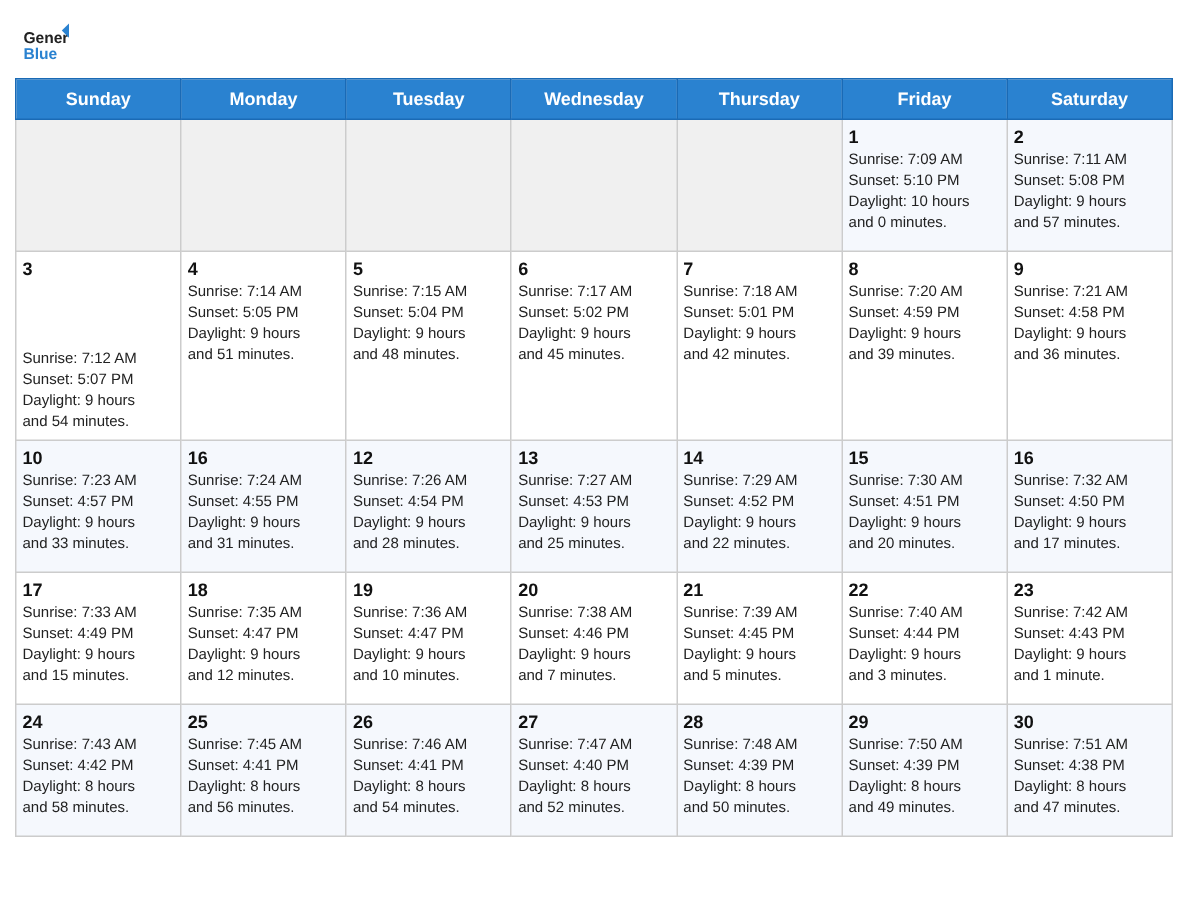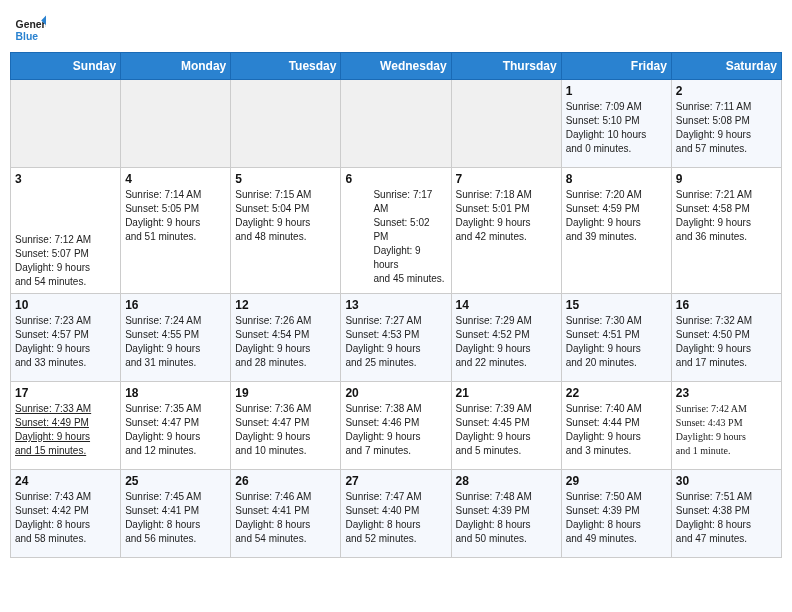--- a/index.html
+++ b/index.html
@@ -45,21 +45,21 @@
       width: 100%;
       border-collapse: collapse;
       table-layout: fixed;
     }
     thead tr th {
       background: #2a82d0;
       color: #fff;
       font-size: 12px;
       font-weight: bold;
       padding: 6px 4px;
-      text-align: right;
+      text-align: center;
       border: 1px solid #1a6ab5;
     }
     tbody tr td {
       vertical-align: top;
       border: 1px solid #ccc;
       padding: 4px 4px 4px 4px;
       font-size: 10px;
       color: #222;
       height: 88px;
       background: #fff;
@@ -150,21 +150,21 @@
         </td>
         <td>
           <div class="day-num">5</div>
           <div class="day-info" style="white-space: pre-line;">Sunrise: 7:15 AM
 Sunset: 5:04 PM
 Daylight: 9 hours
 and 48 minutes.</div>
         </td>
         <td>
           <div class="day-num">6</div>
-          <div class="day-info" style="white-space: pre-line; margin-left: 28px;">Sunrise: 7:17 AM
+          <div class="day-info" style="white-space: pre-line;">Sunrise: 7:17 AM
 Sunset: 5:02 PM
 Daylight: 9 hours
 and 45 minutes.</div>
         </td>
         <td>
           <div class="day-num">7</div>
           <div class="day-info" style="white-space: pre-line;">Sunrise: 7:18 AM
 Sunset: 5:01 PM
 Daylight: 9 hours
 and 42 minutes.</div>
@@ -231,21 +231,21 @@
           <div class="day-num">16</div>
           <div class="day-info" style="white-space: pre-line;">Sunrise: 7:32 AM
 Sunset: 4:50 PM
 Daylight: 9 hours
 and 17 minutes.</div>
         </td>
       </tr>
       <tr>
         <td>
           <div class="day-num">17</div>
-          <div class="day-info" style="white-space: pre-line; text-decoration: underline;">Sunrise: 7:33 AM
+          <div class="day-info" style="white-space: pre-line;">Sunrise: 7:33 AM
 Sunset: 4:49 PM
 Daylight: 9 hours
 and 15 minutes.</div>
         </td>
         <td>
           <div class="day-num">18</div>
           <div class="day-info" style="white-space: pre-line;">Sunrise: 7:35 AM
 Sunset: 4:47 PM
 Daylight: 9 hours
 and 12 minutes.</div>
@@ -273,21 +273,21 @@
         </td>
         <td>
           <div class="day-num">22</div>
           <div class="day-info" style="white-space: pre-line;">Sunrise: 7:40 AM
 Sunset: 4:44 PM
 Daylight: 9 hours
 and 3 minutes.</div>
         </td>
         <td>
           <div class="day-num">23</div>
-          <div class="day-info" style="white-space: pre-line; font-family: Liberation Serif, serif;">Sunrise: 7:42 AM
+          <div class="day-info" style="white-space: pre-line;">Sunrise: 7:42 AM
 Sunset: 4:43 PM
 Daylight: 9 hours
 and 1 minute.</div>
         </td>
       </tr>
       <tr>
         <td>
           <div class="day-num">24</div>
           <div class="day-info" style="white-space: pre-line;">Sunrise: 7:43 AM
 Sunset: 4:42 PM

